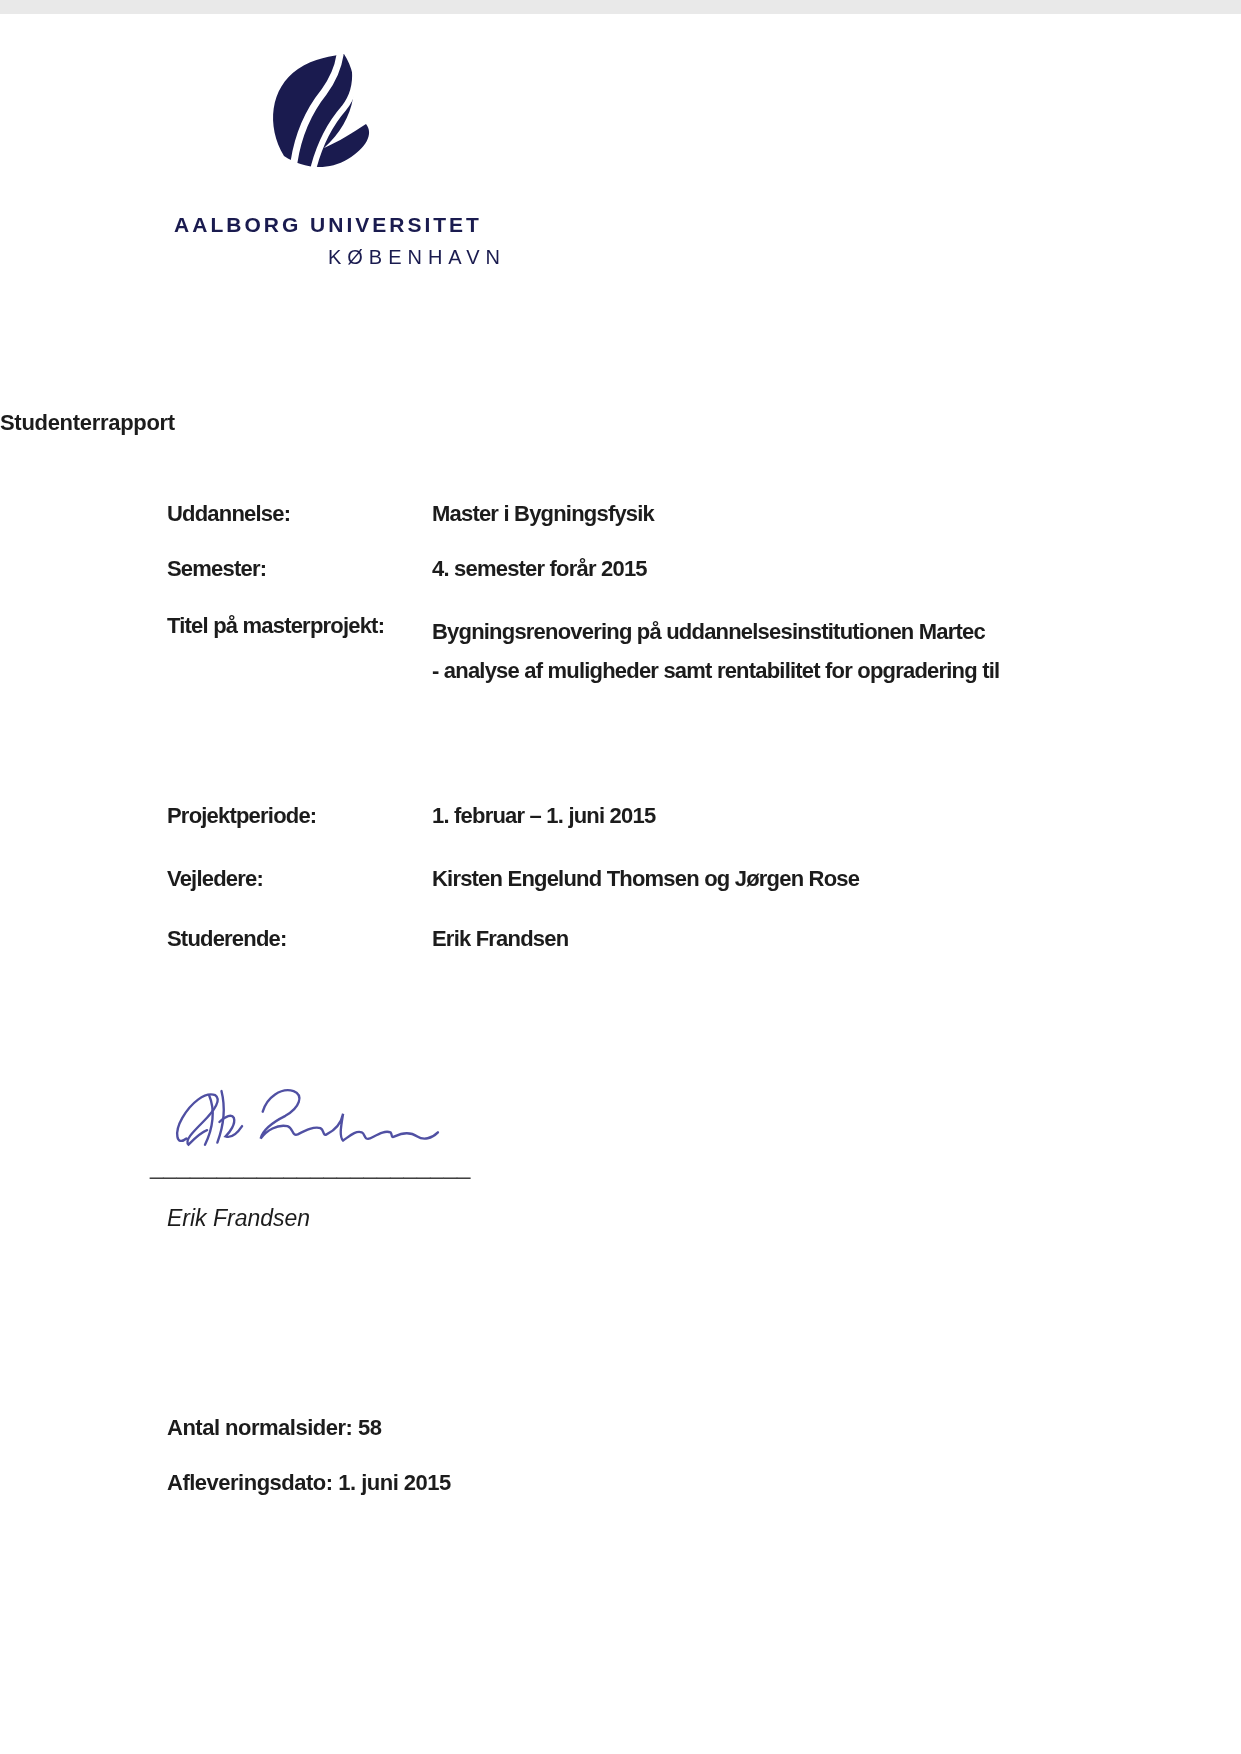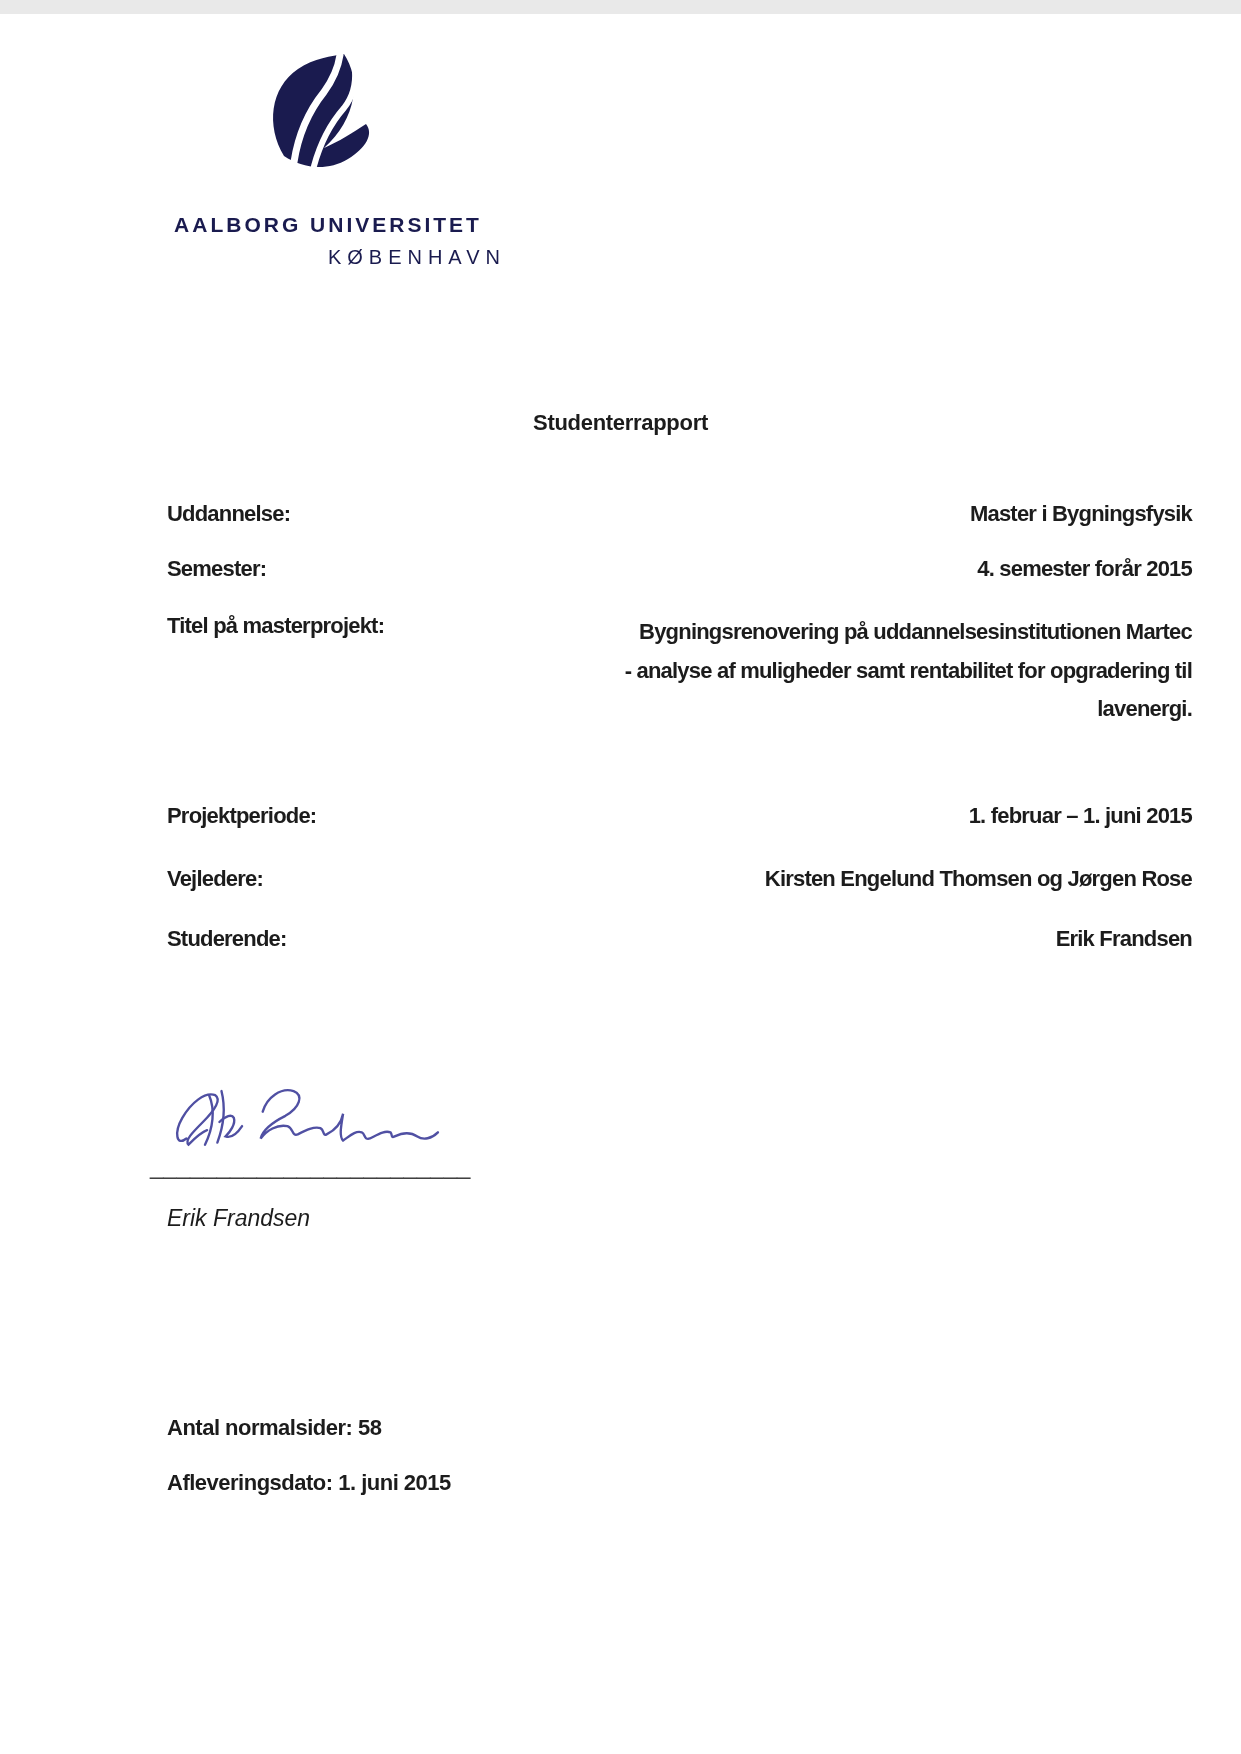--- a/index.html
+++ b/index.html
@@ -17,30 +17,30 @@
   
   .logo-swirl { left:266px; top:40px; width:120px; height:126px; }
   .logo-wordmark { left:150px; top:199px; width:356px; text-align:center; color:#1a1b4f; }
   .logo-line1 { font-size:21px; font-weight:bold; letter-spacing:3px; white-space:nowrap; }
   .logo-line2 { font-size:20px; font-weight:500; letter-spacing:6px; margin-top:9px; white-space:nowrap;text-align:right; }
 
   
   .address { left:873px; top:179px; color:#4377b4; font-size:17.5px; line-height:42.5px; white-space:nowrap; }
 
   
-  .doc-title { left:0; top:396px; width:1241px; text-align:center;
+  .doc-title { left:0; top:396px; width:1241px; text-align:left;
                font-size:22px; font-weight:bold; letter-spacing:-0.3px; }
 
   
   .row { left:0; width:1241px; }
   .row .lbl { position:absolute; left:167px; top:0;
               font-size:22px; font-weight:bold; letter-spacing:-0.8px; white-space:nowrap; }
   .row .val { position:absolute; left:432px; top:0; width:760px;
               font-size:22px; font-weight:bold; letter-spacing:-0.8px; }
-  .row .val .vline { line-height:38.5px; white-space:nowrap;text-align:right; }
+  .row .val .vline { line-height:38.5px; white-space:nowrap; }
   .row.single .val .vline { line-height:27px; }
   .row.single .lbl, .row.single .val { line-height:27px; }
 
   .r1 { top:486px; } .r2 { top:541px; } .r3 { top:599px; }
   .r4 { top:788px; } .r5 { top:851px; } .r6 { top:911px; }
 
   
   .signature-svg { left:172px; top:1066px; width:268px; height:84px; }
   .signature-line { left:150px; top:1138px; font-size:24px; letter-spacing:0; color:#404040; white-space:nowrap; }
   .signature-name { left:167px; top:1191px; font-size:23px; font-style:italic; }
@@ -83,21 +83,20 @@
     <div class="val">
         <div class="vline">4. semester forår 2015</div>
       </div>
   </div>
 
   <div class="abs row r3">
     <div class="lbl">Titel på masterprojekt:</div>
     <div class="val">
       <div class="vline">Bygningsrenovering på uddannelsesinstitutionen Martec</div>
       <div class="vline">- analyse af muligheder samt rentabilitet for opgradering til</div>
-      <div class="vline">lavenergi.</div>
     </div>
   </div>
 
   <div class="abs row single r4">
     <div class="lbl">Projektperiode:</div>
     <div class="val">
         <div class="vline">1. februar – 1. juni 2015</div>
       </div>
   </div>
 

